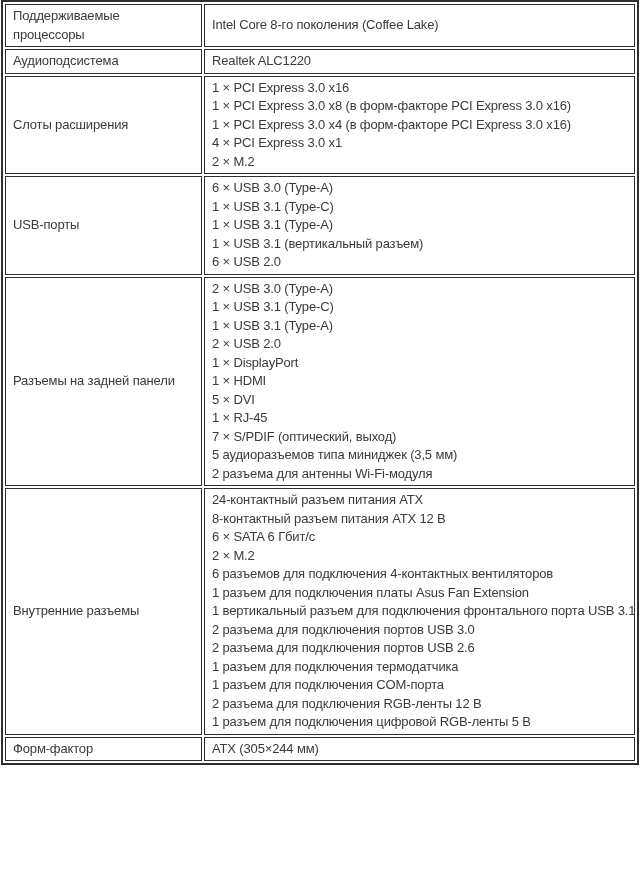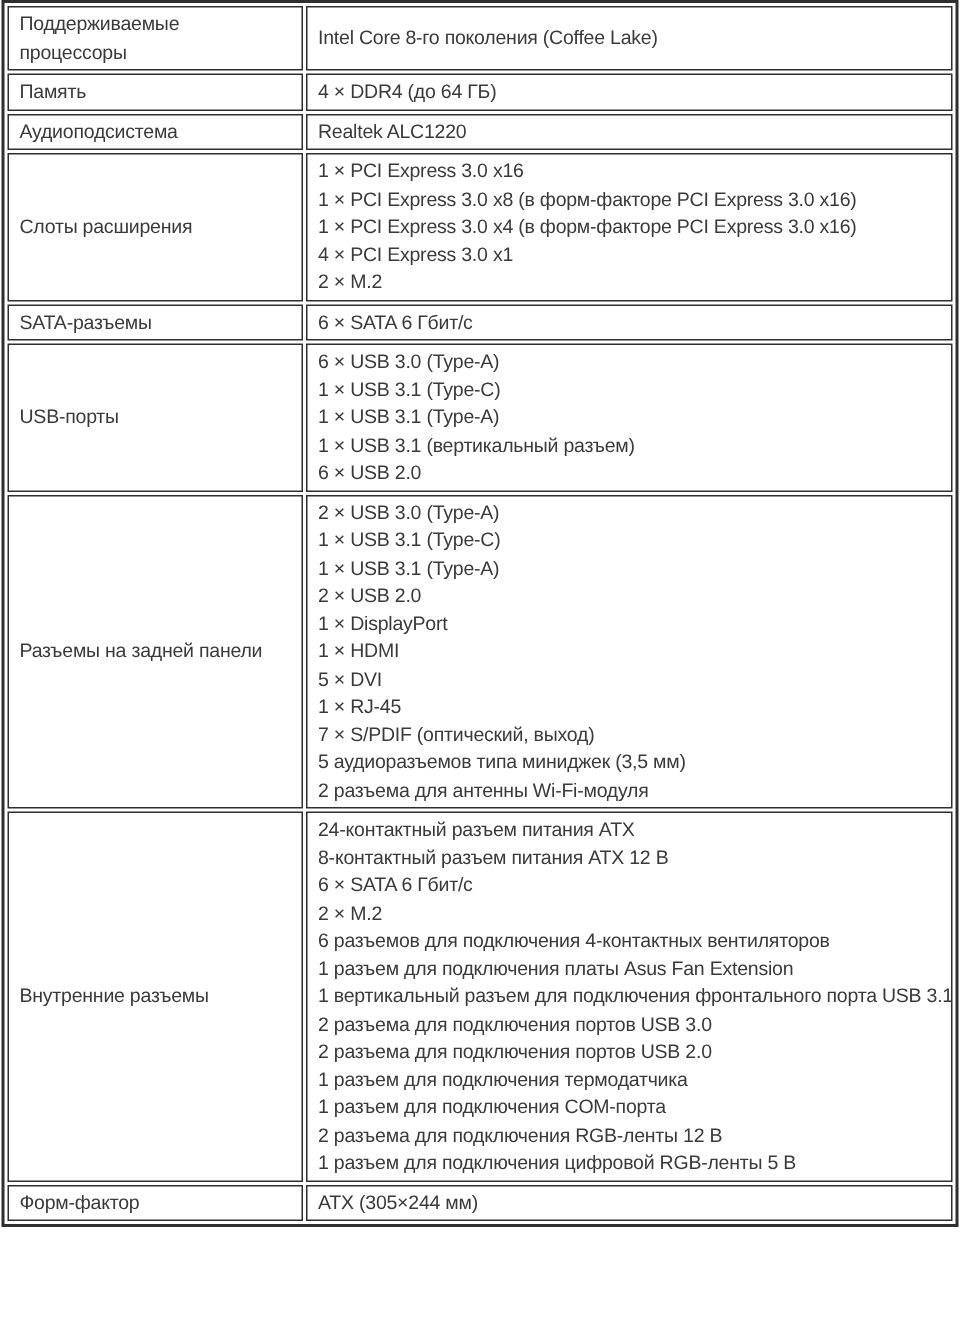--- a/index.html
+++ b/index.html
@@ -50,52 +50,40 @@
   <tbody>
   <tr>
     <td class="param">Поддерживаемые процессоры</td>
     <td class="value">
           <div class="spec-line">Intel Core 8-го поколения (Coffee Lake)</div>
         </td>
   </tr>
 
 
 
-  <tr>
-    <td class="param">Память</td>
-    <td class="value">
-          <div class="spec-line">4 × DDR4 (до 64 ГБ)</div>
-        </td>
-  </tr>
 
   <tr>
     <td class="param">Аудиоподсистема</td>
     <td class="value">
           <div class="spec-line">Realtek ALC1220</div>
         </td>
   </tr>
 
 
   <tr>
     <td class="param">Слоты расширения</td>
     <td class="value">
           <div class="spec-line">1 × PCI Express 3.0 x16</div>
           <div class="spec-line">1 × PCI Express 3.0 x8 (в форм-факторе PCI Express 3.0 x16)</div>
           <div class="spec-line">1 × PCI Express 3.0 x4 (в форм-факторе PCI Express 3.0 x16)</div>
           <div class="spec-line">4 × PCI Express 3.0 x1</div>
           <div class="spec-line">2 × M.2</div>
         </td>
   </tr>
 
-  <tr>
-    <td class="param">SATA-разъемы</td>
-    <td class="value">
-          <div class="spec-line">6 × SATA 6 Гбит/с</div>
-        </td>
-  </tr>
 
   <tr>
     <td class="param">USB-порты</td>
     <td class="value">
           <div class="spec-line">6 × USB 3.0 (Type-A)</div>
           <div class="spec-line">1 × USB 3.1 (Type-C)</div>
           <div class="spec-line">1 × USB 3.1 (Type-A)</div>
           <div class="spec-line">1 × USB 3.1 (вертикальный разъем)</div>
           <div class="spec-line">6 × USB 2.0</div>
         </td>
@@ -122,21 +110,21 @@
     <td class="param">Внутренние разъемы</td>
     <td class="value">
           <div class="spec-line">24-контактный разъем питания ATX</div>
           <div class="spec-line">8-контактный разъем питания ATX 12 В</div>
           <div class="spec-line">6 × SATA 6 Гбит/с</div>
           <div class="spec-line">2 × M.2</div>
           <div class="spec-line">6 разъемов для подключения 4-контактных вентиляторов</div>
           <div class="spec-line">1 разъем для подключения платы Asus Fan Extension</div>
           <div class="spec-line">1 вертикальный разъем для подключения фронтального порта USB 3.1</div>
           <div class="spec-line">2 разъема для подключения портов USB 3.0</div>
-          <div class="spec-line">2 разъема для подключения портов USB 2.0</div>
+          <div class="spec-line">2 разъема для подключения портов USB 2.6</div>
           <div class="spec-line">1 разъем для подключения термодатчика</div>
           <div class="spec-line">1 разъем для подключения COM-порта</div>
           <div class="spec-line">2 разъема для подключения RGB-ленты 12 В</div>
           <div class="spec-line">1 разъем для подключения цифровой RGB-ленты 5 В</div>
         </td>
   </tr>
 
   <tr>
     <td class="param">Форм-фактор</td>
     <td class="value">

